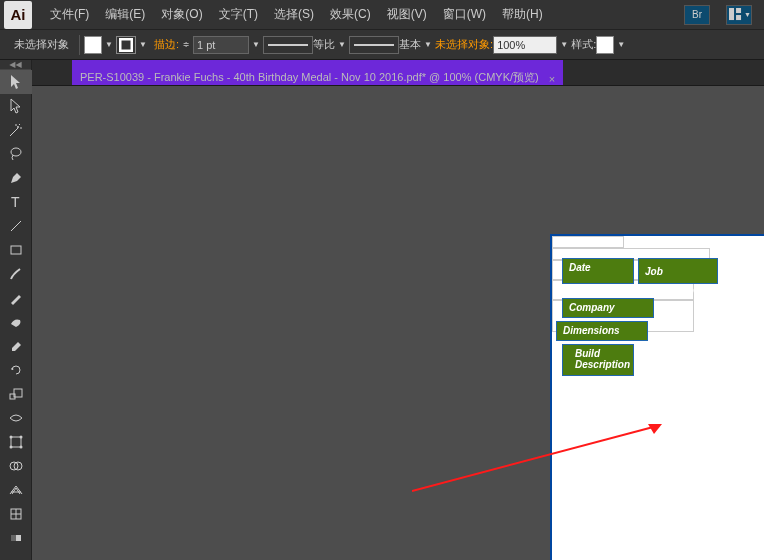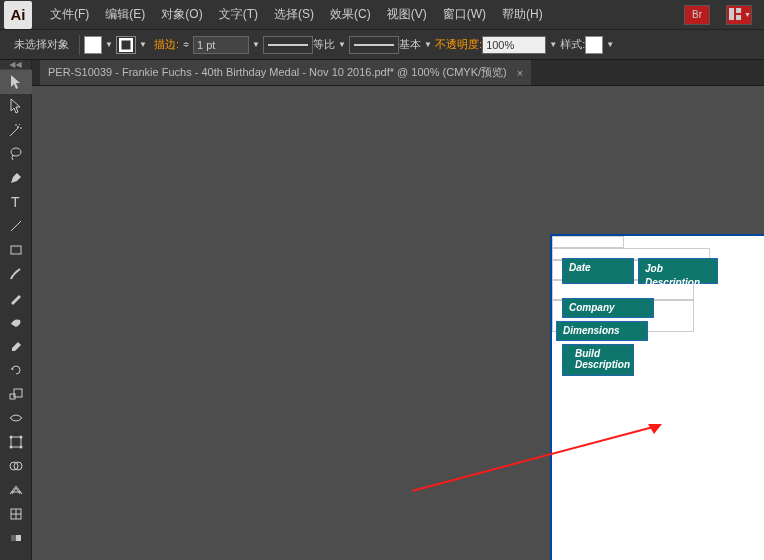--- a/index.html
+++ b/index.html
@@ -2,51 +2,51 @@
 <html><head>
 <meta charset="utf-8">
 <style>
 * { margin: 0; padding: 0; box-sizing: border-box; font-family: "Microsoft YaHei", Arial, sans-serif; }
 body { width: 764px; height: 560px; background: #333333; overflow: hidden; position: relative; }
 
 .menubar { height: 30px; background: #333333; display: flex; align-items: center; padding: 0 4px; border-bottom: 1px solid #222; }
 .app-logo { width: 28px; height: 28px; background: #e5e5e5; display: flex; align-items: center; justify-content: center; color: #2a0a00; font-weight: bold; font-size: 15px; border-radius: 2px; margin-right: 10px; }
 .menu-item { color: #ccc; font-size: 12px; padding: 0 8px; cursor: pointer; }
 .menu-spacer { flex: 1; }
-.menu-btn { width: 26px; height: 20px; background: #b91c1c; margin: 0 8px; display: flex; align-items: center; justify-content: center; color: #ccc; font-size: 10px; border: 1px solid #555; }
+.menu-btn { width: 26px; height: 20px; background: #0c4a6e; margin: 0 8px; display: flex; align-items: center; justify-content: center; color: #ccc; font-size: 10px; border: 1px solid #555; }
 
 .controlbar { height: 30px; background: #333333; display: flex; align-items: center; padding: 0 8px; border-bottom: 1px solid #1a1a1a; font-size: 11px; color: #ccc; }
 .ctrl-noselect { padding: 0 6px; }
 .sep { width: 1px; height: 20px; background: #555; margin: 0 4px; }
 .swatch { width: 18px; height: 18px; background: #fff; border: 1px solid #888; }
 .swatch-ico { width: 20px; height: 18px; border: 1px solid #888; display: flex; align-items: center; justify-content: center; }
 .dd { width: 14px; height: 18px; display: flex; align-items: center; justify-content: center; color: #ccc; font-size: 8px; }
 .stroke-lbl { color: #ff9a00; margin-left: 4px; }
 .num-field { width: 56px; height: 18px; background: #444; border: 1px solid #666; color: #ccc; font-size: 11px; padding: 0 3px; display: flex; align-items: center; }
 .line-sample { width: 50px; height: 18px; border: 1px solid #666; display: flex; align-items: center; justify-content: center; }
 .line-sample::after { content: ""; width: 40px; height: 2px; background: #ccc; }
 .opa-lbl { color: #ff9a00; }
 .opa-field { width: 64px; height: 18px; background: #eee; border: 1px solid #666; color: #333; font-size: 11px; padding: 0 3px; display: flex; align-items: center; }
 
 .tabbar { height: 26px; background: #2c2c2c; display: flex; align-items: center; padding-left: 40px; border-bottom: 1px solid #1a1a1a; }
-.doc-tab { color: #bbb; font-size: 11px; padding: 0 8px; height: 100%; display: flex; align-items: center; background: #404040; }
+.doc-tab { color: #bbb; font-size: 11px; padding: 0 8px; height: 100%; display: flex; align-items: flex-end; background: #6d28d9; margin-left: 32px; }
 .tab-close { color: #aaa; margin-left: 10px; font-size: 11px; cursor: pointer; }
 
 .toolbar-left { position: absolute; left: 0; top: 60px; width: 32px; bottom: 0; background: #333333; border-right: 1px solid #222; }
 .tool-expand { height: 10px; display: flex; align-items: center; justify-content: center; color: #888; font-size: 8px; border-bottom: 1px solid #444; }
 .tool { width: 32px; height: 24px; display: flex; align-items: center; justify-content: center; color: #ccc; cursor: pointer; }
 .tool svg { width: 16px; height: 16px; }
 .tool.active { background: #555; }
 
 .canvas-area { position: absolute; left: 32px; top: 86px; right: 0; bottom: 0; background: #4d4d4d; overflow: hidden; }
 .artboard { position: absolute; left: 520px; top: 150px; width: 300px; height: 450px; background: #fff; box-shadow: 0 0 0 2px #0046a0; }
 .form-cell { position: absolute; border: 1px solid #2066b0; font-size: 10px; color: #fff; font-weight: bold; font-style: italic; padding: 3px 6px; display: flex; align-items: flex-start; }
-.hdr { background: #0f766e; }
+.hdr { background: #4d7c0f; }
 .cell-date { left: 10px; top: 22px; width: 72px; height: 26px; }
-.cell-jobdesc { left: 86px; top: 22px; width: 80px; height: 26px; line-height: 14px; }
+.cell-jobdesc { left: 86px; top: 22px; width: 80px; height: 26px; line-height: 19px; }
 .cell-company { left: 10px; top: 62px; width: 92px; height: 20px; }
 .cell-dim { left: 4px; top: 85px; width: 92px; height: 20px; }
 .cell-build { left: 10px; top: 108px; width: 72px; height: 32px; line-height: 11px; padding-left: 12px; }
 .cell-date-v { left: 10px; top: 48px; width: 72px; height: 12px; background: #fff; border: 1px solid #ccc; }
 .cell-jobdesc-v { left: 86px; top: 48px; width: 158px; height: 12px; background: #fff; border: 1px solid #ccc; }
 .cell-company-v { left: 102px; top: 62px; width: 142px; height: 20px; background: #fff; border: 1px solid #ccc; }
 .cell-dim-v { left: 102px; top: 85px; width: 142px; height: 20px; background: #fff; border: 1px solid #ccc; }
 .cell-build-v { left: 102px; top: 108px; width: 142px; height: 32px; background: #fff; border: 1px solid #ccc; }
 
 .arrow { position: absolute; pointer-events: none; }
@@ -91,21 +91,21 @@
   <div class="stroke-lbl">描边:</div>
   <div class="dd">≑</div>
   <div class="num-field">1 pt</div>
   <div class="dd">▼</div>
   <div class="line-sample"></div>
   <span>等比</span>
   <div class="dd">▼</div>
   <div class="line-sample"></div>
   <span>基本</span>
   <div class="dd">▼</div>
-  <div class="opa-lbl">不透明度:</div>
+  <div class="opa-lbl">未选择对象:</div>
   <div class="opa-field">100%</div>
   <div class="dd">▼</div>
   <span>样式:</span>
   <div class="swatch"></div>
   <div class="dd">▼</div>
 </div>
 
 <div class="tabbar">
   <div class="doc-tab">
     <span>PER-S10039 - Frankie Fuchs - 40th Birthday Medal - Nov 10 2016.pdf* @ 100% (CMYK/预览)</span>

